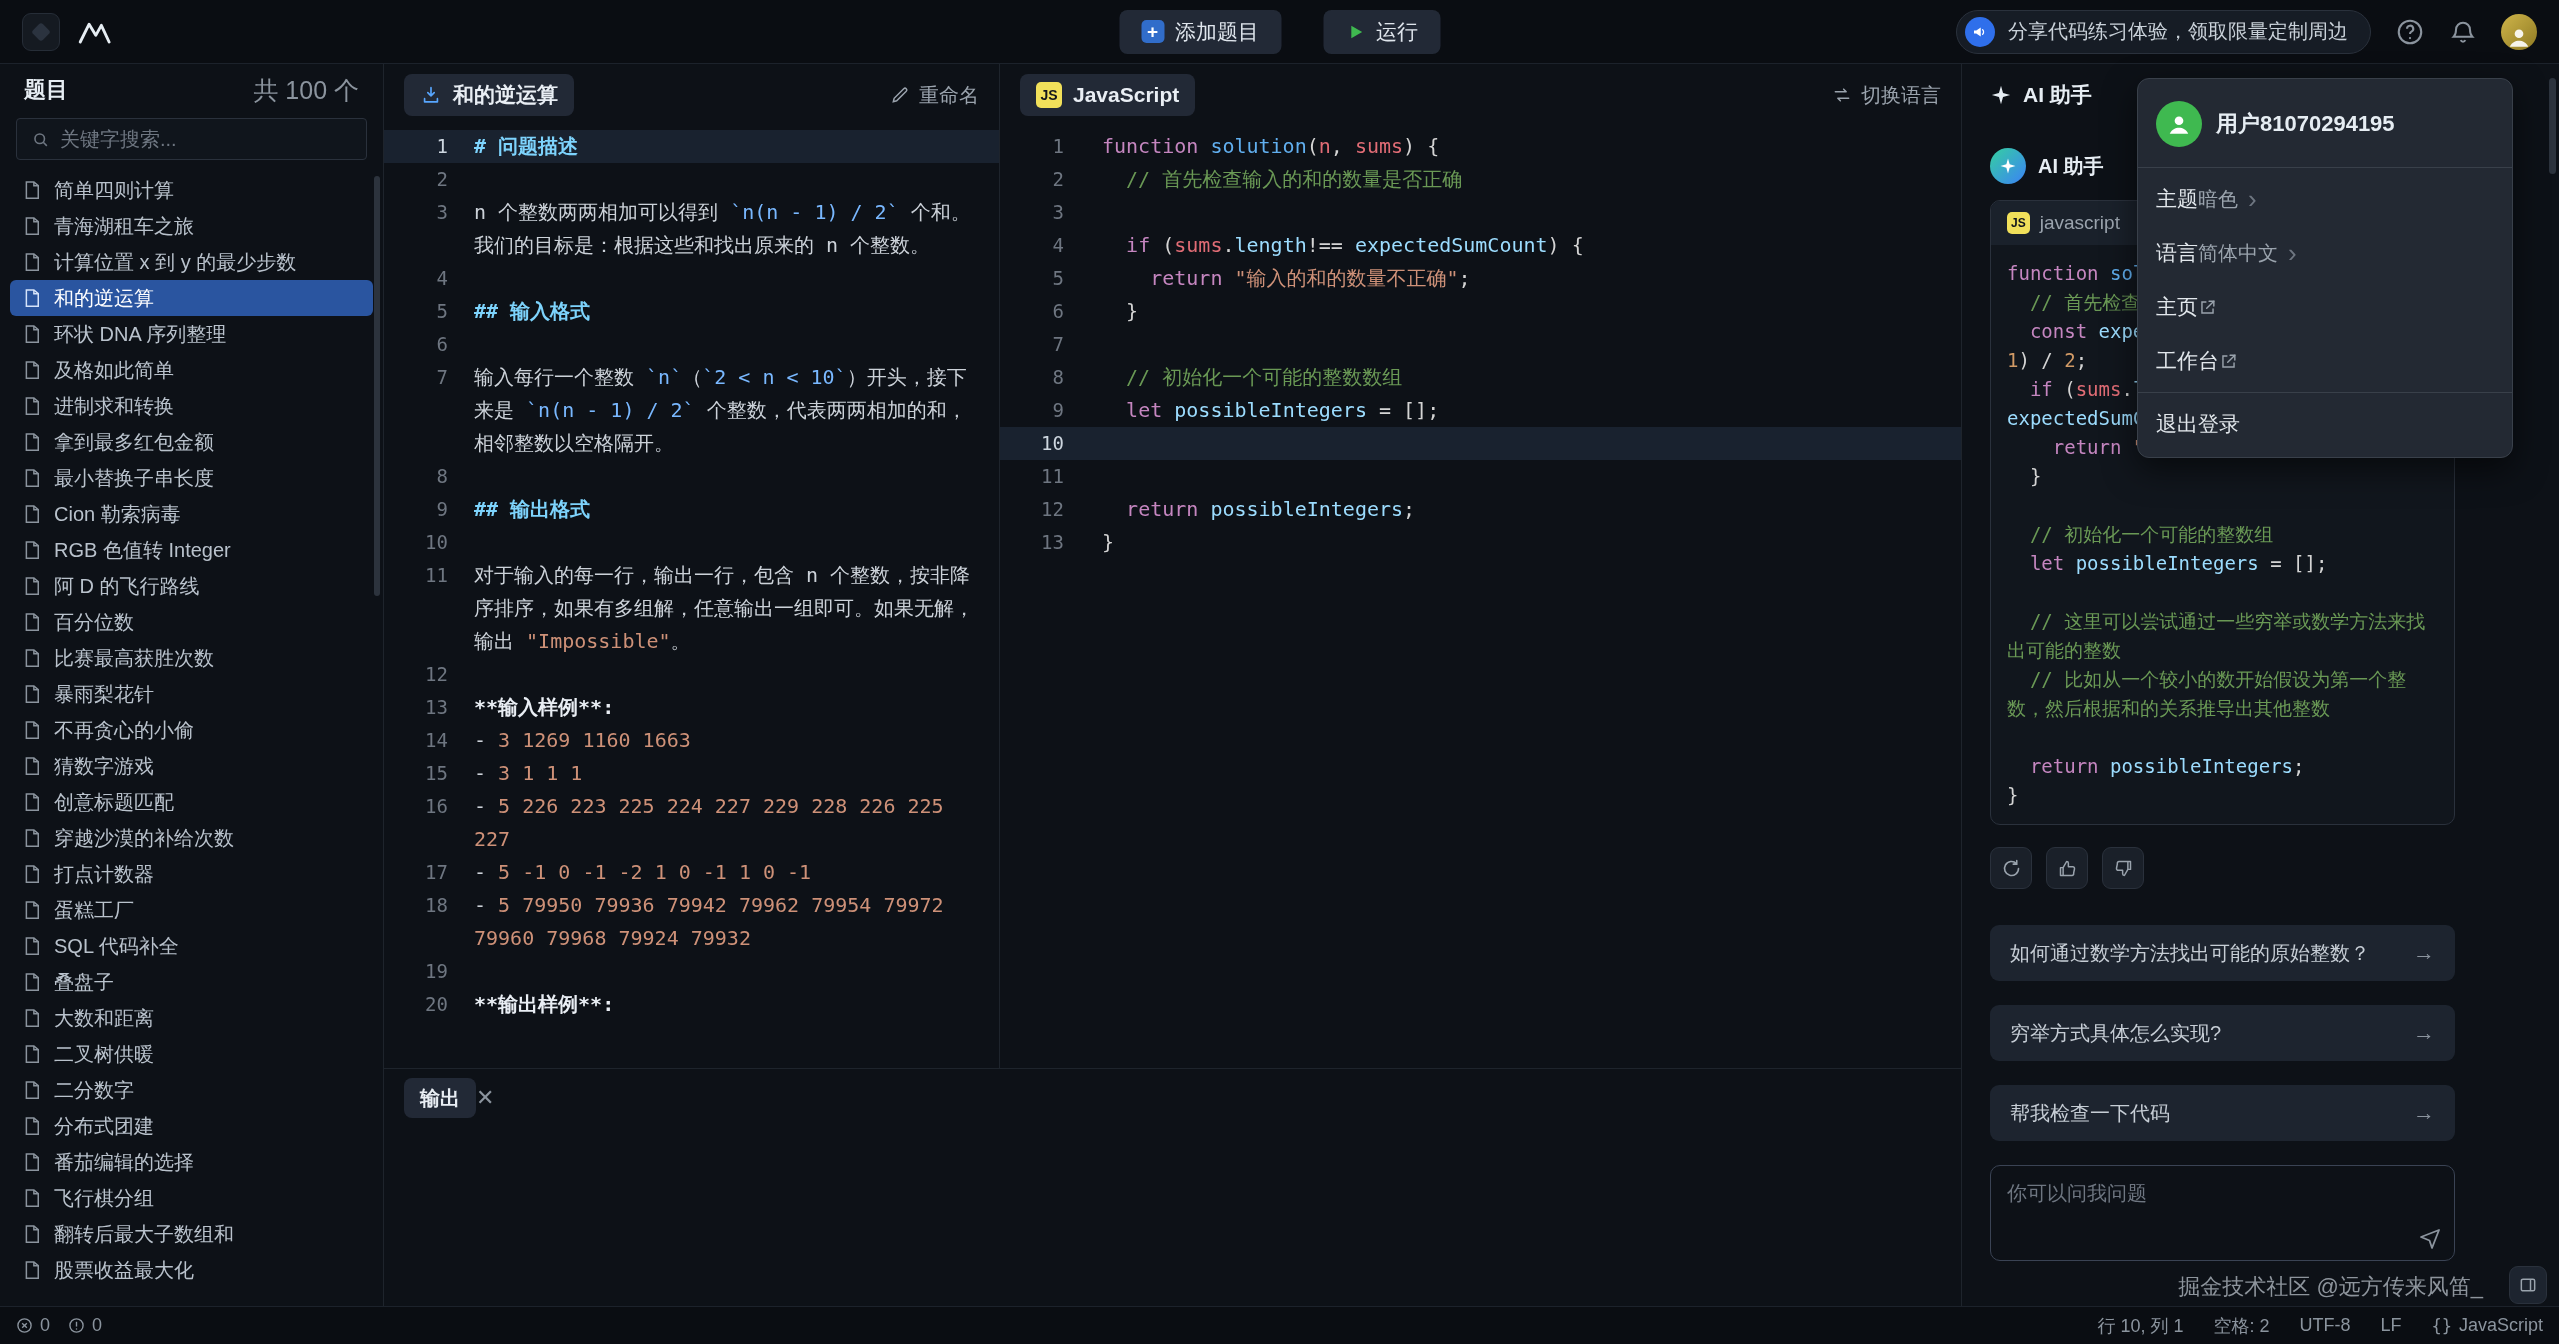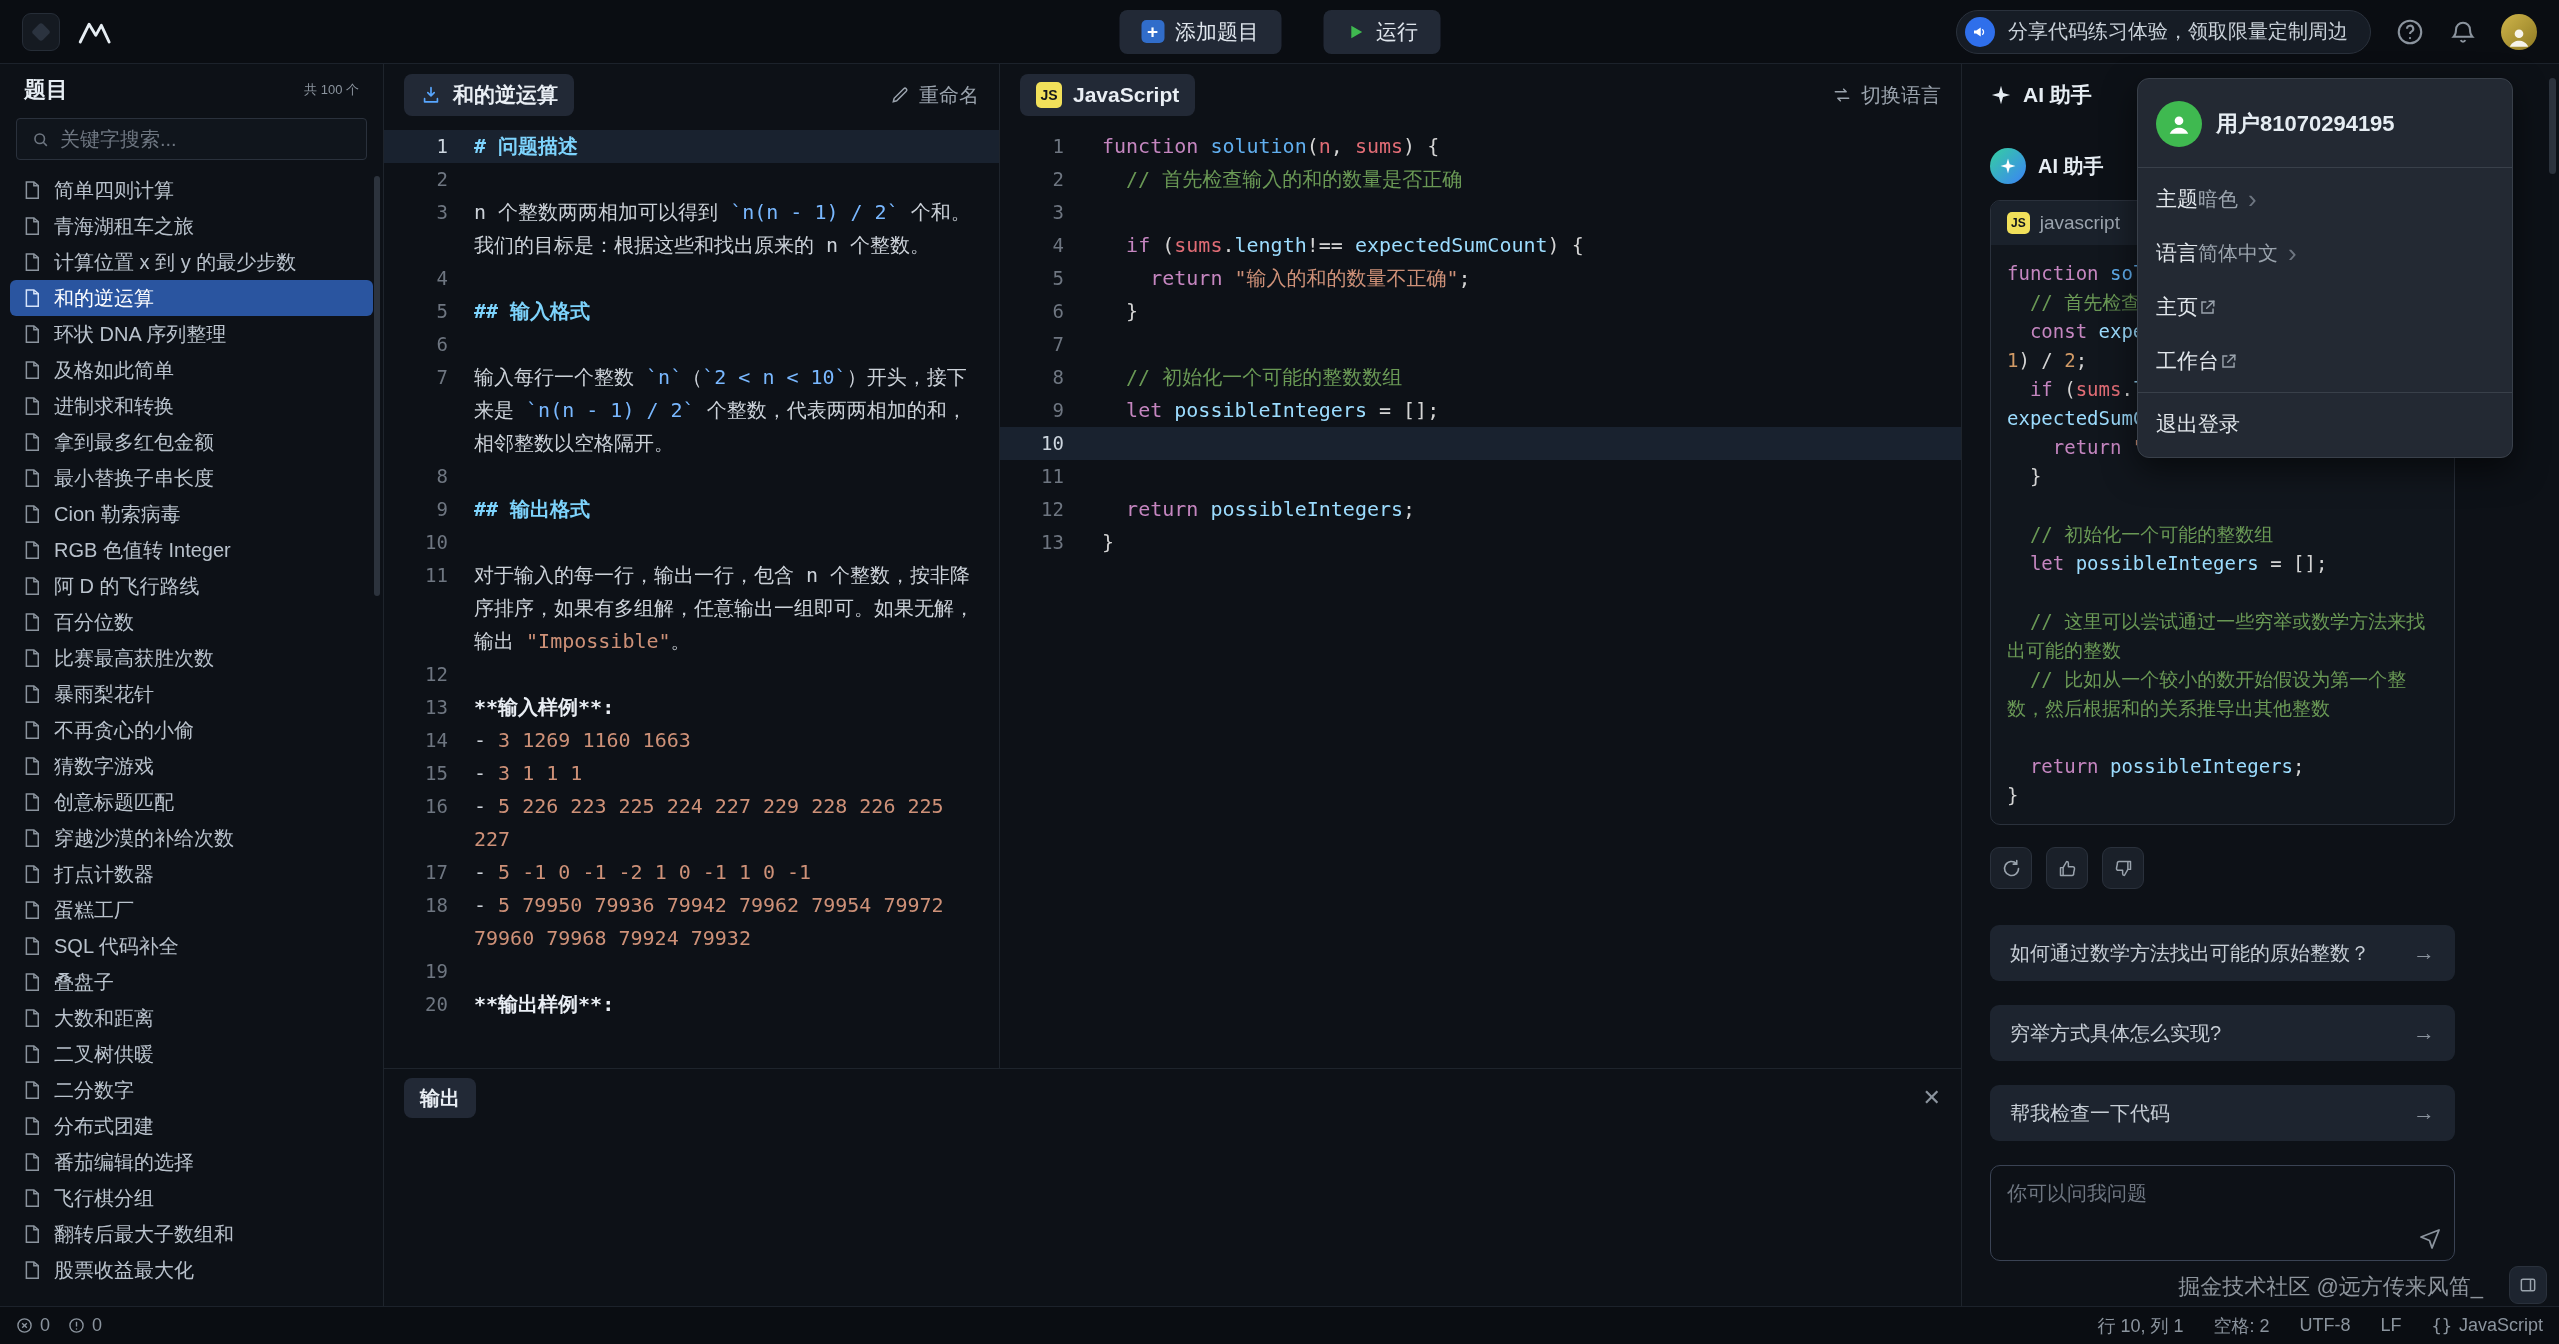--- a/index.html
+++ b/index.html
@@ -19,21 +19,21 @@
 .promo{height:44px;border-radius:22px;background:#161c25;border:1px solid #2a313c;display:flex;align-items:center;gap:13px;padding:0 22px 0 8px;font-size:20px;color:#c9d1d9;cursor:pointer}
 .promo-ic{width:30px;height:30px;border-radius:50%;background:#2f6feb;display:flex;align-items:center;justify-content:center}
 .icon-btn{color:#8b949e;cursor:pointer}
 .avatar{width:36px;height:36px;border-radius:50%;background:linear-gradient(135deg,#cfb54a,#8f7a23);display:flex;align-items:flex-end;justify-content:center;overflow:hidden;cursor:pointer}
 
 
 .main{display:flex;flex:1;min-height:0}
 .sidebar{width:384px;border-right:1px solid #1e242c;display:flex;flex-direction:column;position:relative;flex-shrink:0}
 .sb-head{height:52px;display:flex;align-items:center;justify-content:space-between;padding:0 24px;flex-shrink:0}
 .sb-title{font-size:22px;font-weight:700}
-.sb-count{font-size:13px;color:#8b949e}
+.sb-count{font-size:25px;color:#8b949e}
 .search{margin:2px 16px 10px;height:42px;background:#10151c;border:1px solid #2a313c;border-radius:4px;display:flex;align-items:center;gap:10px;padding:0 14px;flex-shrink:0}
 .search input{flex:1;background:transparent;border:none;outline:none;color:#c9d1d9;font-size:20px;font-family:inherit;min-width:0}
 .search input::placeholder{color:#6e7681}
 .sb-list{flex:1;overflow:hidden;padding:2px 10px}
 .sb-item{height:36px;display:flex;align-items:center;gap:12px;padding:0 12px;border-radius:6px;font-size:20px;color:#b9c2cc;white-space:nowrap;overflow:hidden;cursor:pointer}
 .sb-item .doc{width:20px;height:20px;flex-shrink:0;color:#8b949e}
 .sb-item.active{background:#2a55a0;color:#fff}
 .sb-item.active .doc{color:#d5e3fa}
 .sb-label{overflow:hidden;text-overflow:ellipsis}
 .sb-scroll{position:absolute;right:3px;top:112px;width:6px;height:420px;border-radius:3px;background:#2c333d}
@@ -51,21 +51,21 @@
 .js-badge.sm{min-width:22px;height:22px;font-size:12px}
 
 .code-body{flex:1;overflow:hidden;font-family:"DejaVu Sans Mono",monospace;font-size:20px;padding-top:4px}
 .cl{display:flex;line-height:33px}
 .cl .gut{width:64px;flex-shrink:0;text-align:right;color:#6e7681;font-size:19px}
 .cl .ct{flex:1;margin-left:26px;padding-right:16px;white-space:pre-wrap;word-break:break-word;min-width:0}
 .ed-body .ct{white-space:pre;margin-left:38px}
 .cl.hl{background:#19222f}
 .cl.hl .gut{color:#cdd6df}
 
-.output{height:238px;border-top:1px solid #1e242c;display:flex;flex-direction:column;flex-shrink:0}
+.output{height:238px;border-top:1px solid #1e242c;display:flex;flex-direction:row;flex-shrink:0}
 .out-head{height:58px;display:flex;align-items:center;justify-content:space-between;padding:0 20px}
 .chip.small{font-size:20px;height:40px}
 .close{color:#8b949e;font-size:22px;cursor:pointer}
 .out-body{flex:1}
 
 
 .ai-panel{flex:1;display:flex;flex-direction:column;position:relative;min-width:0}
 .ai-head{height:62px;display:flex;align-items:center;gap:11px;padding:0 28px;flex-shrink:0}
 .ai-head svg{width:22px;height:22px}
 .ai-head .ai-title{font-size:21px;font-weight:700}

